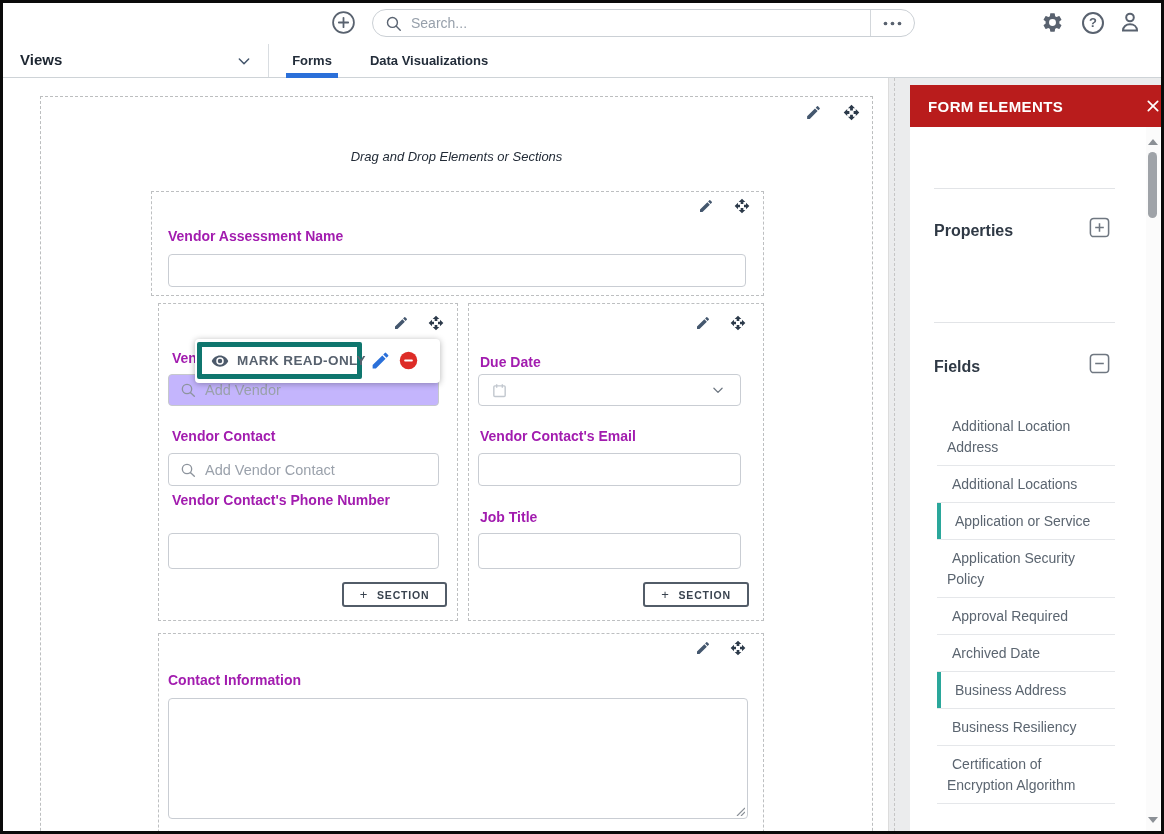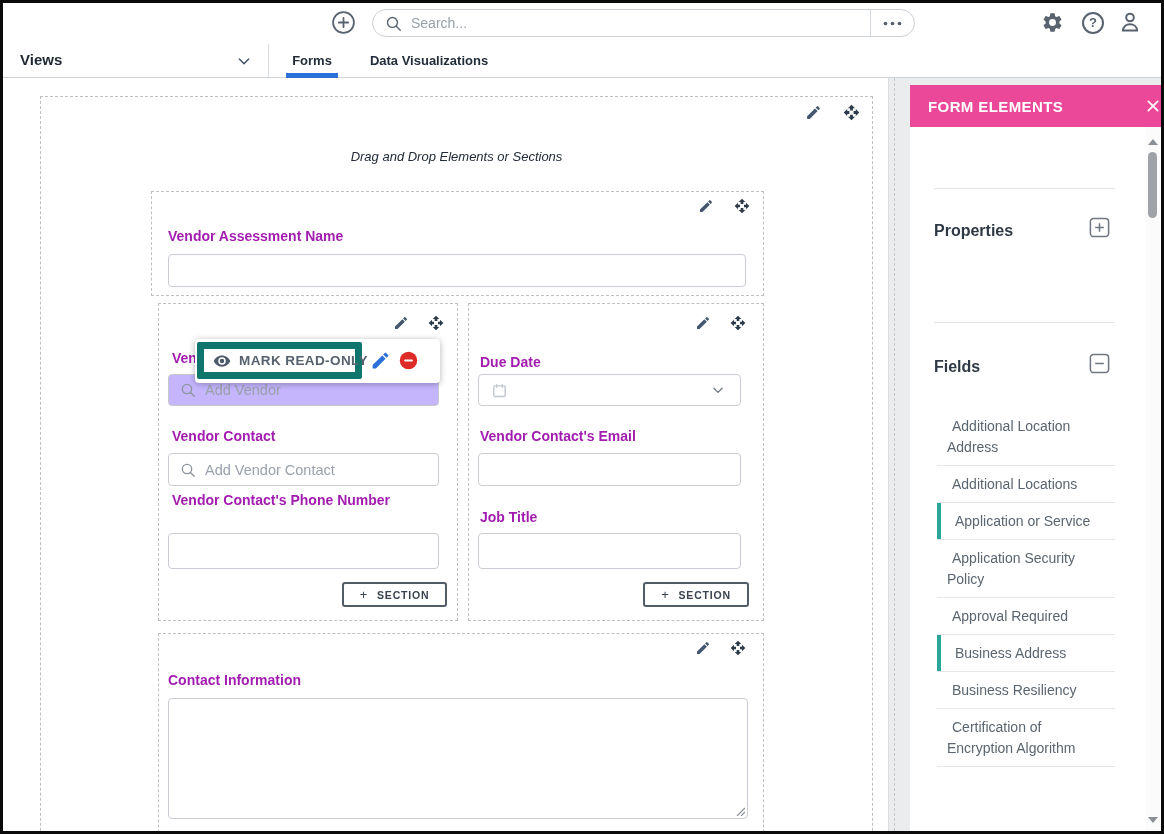--- a/index.html
+++ b/index.html
@@ -66,41 +66,41 @@
   .sinput.disabled { background:#c4b5fd; border-color:#c6c9cc; }
 
   .section-btn { position:absolute; display:flex; align-items:center; justify-content:center; gap:9px;
                  border:2px solid #525c68; border-radius:3px; background:#fff; cursor:pointer;
                  font-size:10.5px; font-weight:700; letter-spacing:.8px; color:#39434f; }
   .section-btn .plus { font-size:13px; font-weight:400; }
 
   
   .ro-popup { position:absolute; left:36px; top:35px; width:245px; height:44px; background:#fff; border-radius:4px;
               box-shadow:0 1px 6px rgba(0,0,0,.30); z-index:5; }
-  .annotation { position:absolute; left:2px; top:3px; width:165px; height:37px; border:7px solid #0f766e; border-radius:2px; }
+  .annotation { position:absolute; left:2px; top:3px; width:165px; height:37px; border:5px solid #0f766e; border-radius:2px; }
   .mark-btn { width:100%; height:100%; display:flex; align-items:center; gap:8px; padding-left:9px; background:#fff;
               border:none; cursor:pointer; }
   .mark-btn .eye { color:#4d5a6b; line-height:0; }
   .mark-btn .mtxt { font-size:13.5px; font-weight:600; letter-spacing:.4px; color:#57616e; white-space:nowrap; }
   .popup-edit { position:absolute; left:175px; top:11px; color:#2b70d9; background:none; border:none; line-height:0; cursor:pointer; }
   .popup-remove { position:absolute; left:204px; top:12px; background:none; border:none; line-height:0; cursor:pointer; }
 
   .date-field { position:absolute; border:1px solid #c9cdd3; border-radius:4px; background:#fff;
                 display:flex; align-items:center; cursor:pointer; }
   .date-field .cal { margin-left:12px; color:#c2c8cf; line-height:0; }
   .date-field .dchev { position:absolute; right:15px; color:#6e7782; line-height:0; }
 
   .ta-wrap { position:absolute; }
   .ta-wrap textarea { width:100%; height:100%; resize:none; border:1px solid #c9cdd3; border-radius:4px; outline:none;
                       font:14px "Liberation Sans",sans-serif; color:#333; padding:8px 10px; display:block; }
   .ta-handle { position:absolute; right:3px; bottom:3px; line-height:0; cursor:nwse-resize; }
 
   
   .sidebar { position:absolute; left:907px; top:7px; width:251px; bottom:0; background:#fff; }
-  .sidebar-header { height:42px; background:#ec4899; display:flex; align-items:center; justify-content:space-between;
+  .sidebar-header { height:42px; background:#b91c1c; display:flex; align-items:center; justify-content:space-between;
                     padding:0 0 0 18px; }
   .sidebar-title { color:#fff; font-size:15px; font-weight:700; letter-spacing:.4px; }
   .close-btn { background:none; border:none; color:#fff; line-height:0; cursor:pointer; }
   .sidebar-body { position:absolute; left:0; top:42px; right:0; bottom:0; background:#fff; overflow:hidden; }
   .sb-divider { position:absolute; left:24px; width:181px; height:1px; background:#e2e4e7; }
   .d1 { top:61px; } .d2 { top:195px; }
   .group-row { position:absolute; left:24px; width:200px; }
   .row-props { top:95px; } .row-fields { top:231px; }
   .group-label { font-size:16px; font-weight:600; color:#2f3945; }
   .square-btn { position:absolute; right:23px; top:-6px; color:#6f7781; background:none; border:none; line-height:0; cursor:pointer; }
@@ -381,20 +381,21 @@
               </svg>
           </button>
         </div>
 
         <div class="field-list">
           <div class="sb-item">Additional Location Address</div>
           <div class="sb-item">Additional Locations</div>
           <div class="sb-item selected">Application or Service</div>
           <div class="sb-item">Application Security Policy</div>
           <div class="sb-item">Approval Required</div>
+          <div class="sb-item">Archived Date</div>
           <div class="sb-item selected">Business Address</div>
           <div class="sb-item">Business Resiliency</div>
           <div class="sb-item">Certification of Encryption Algorithm</div>
         </div>
 
         <div class="sb-scroll">
           <div class="scroll-up"></div>
           <div class="scroll-thumb"></div>
           <div class="scroll-down"></div>
         </div>

